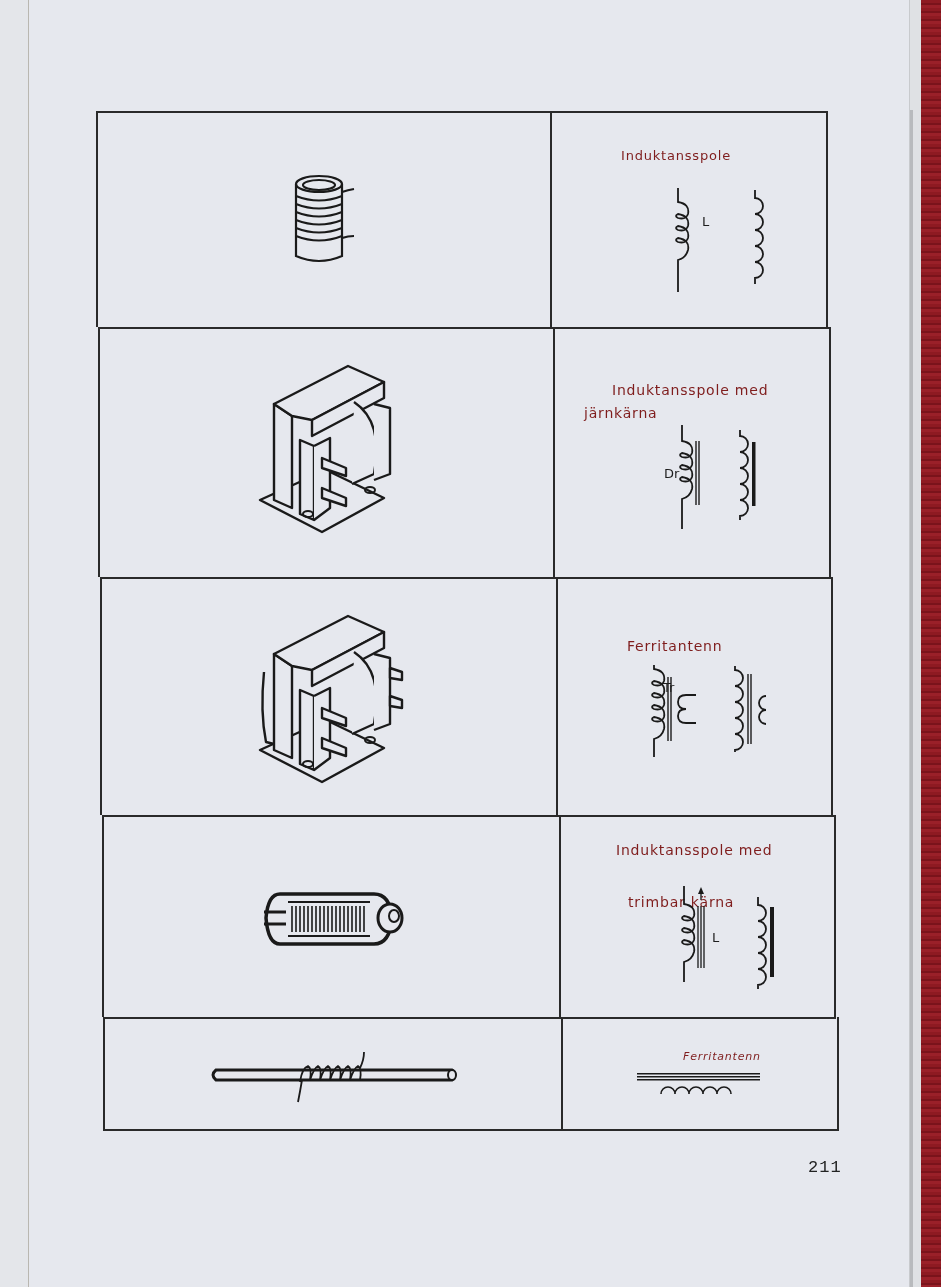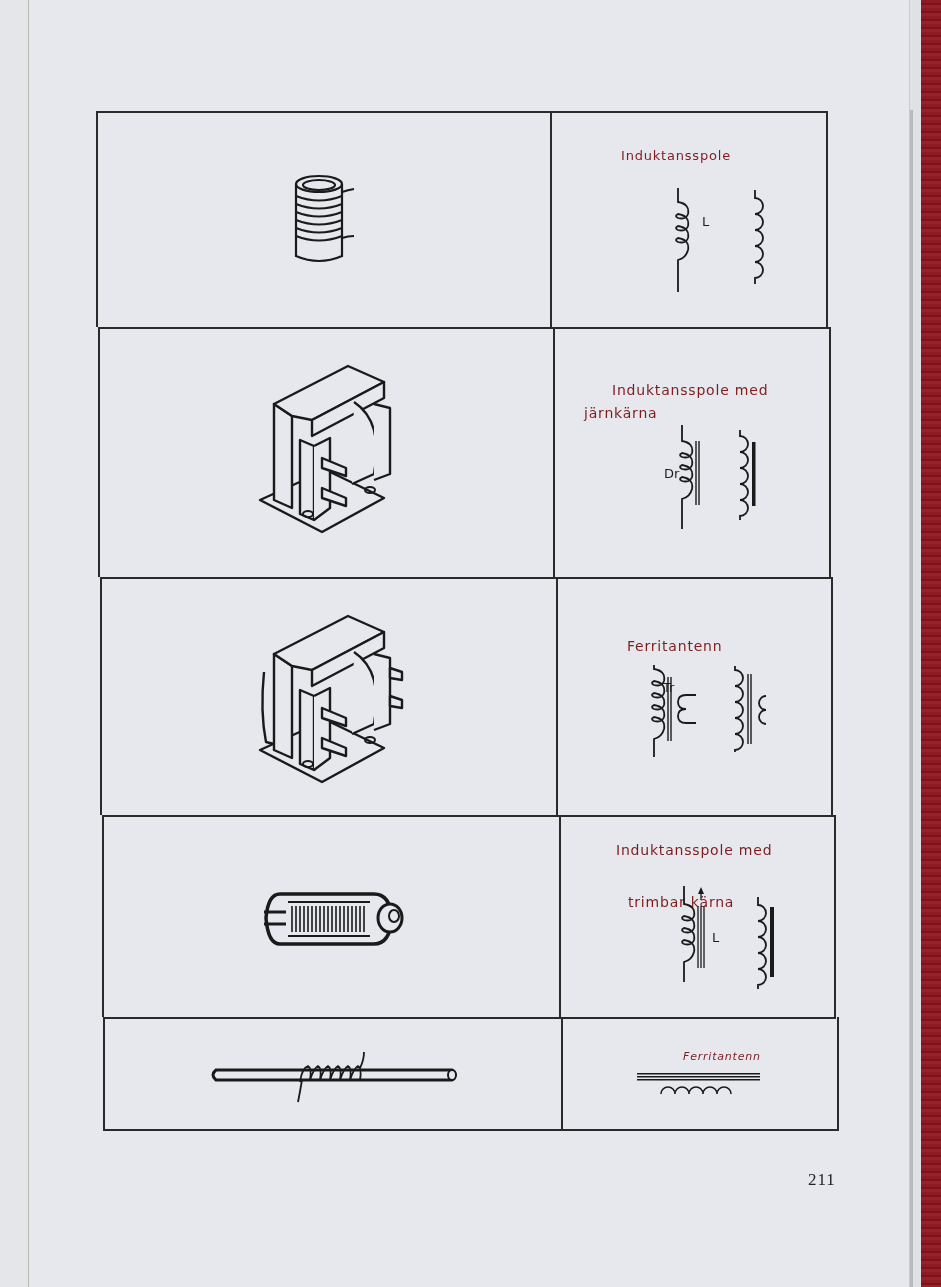--- a/index.html
+++ b/index.html
@@ -13,21 +13,21 @@
   .page-edge { position: absolute; left: 909px; top: 0; width: 12px; height: 1287px; background: #dfe1e4; border-left: 1px solid #c8cacd; }
   .page-edge .shade { position: absolute; left: 0; top: 110px; width: 3px; height: 1177px; background: #b8babd; }
   .cover { position: absolute; left: 921px; top: 0; width: 20px; height: 1287px;
     background: repeating-linear-gradient(180deg, #8e1a22 0 3px, #7a131b 3px 5px, #9a2029 5px 8px); }
   .hline { position: absolute; height: 1.5px; background: #2a2a2a; }
   .vline { position: absolute; width: 1.5px; background: #2a2a2a; }
 
   .label { position: absolute; color: #7f1d1d; font-size: 14px; letter-spacing: 0.8px; line-height: 22px; white-space: nowrap; text-align: right; }
   .sym { position: absolute; font-size: 13px; color: #1e1e1e; }
   svg { position: absolute; overflow: visible; }
-  .pagenum { position: absolute; left: 808px; top: 1158px; font-size: 17px; color: #222; letter-spacing: 1px; font-family: Liberation Serif, serif; margin-top: 12px; }
+  .pagenum { position: absolute; left: 808px; top: 1158px; font-size: 17px; color: #222; letter-spacing: 1px; font-family: Liberation Mono, monospace; }
 </style>
 </head>
 <body>
 
 <div class="left-edge"></div>
 <div class="page"></div>
 <div class="page-edge">
     <div class="shade"></div>
   </div>
 <div class="cover"></div>

